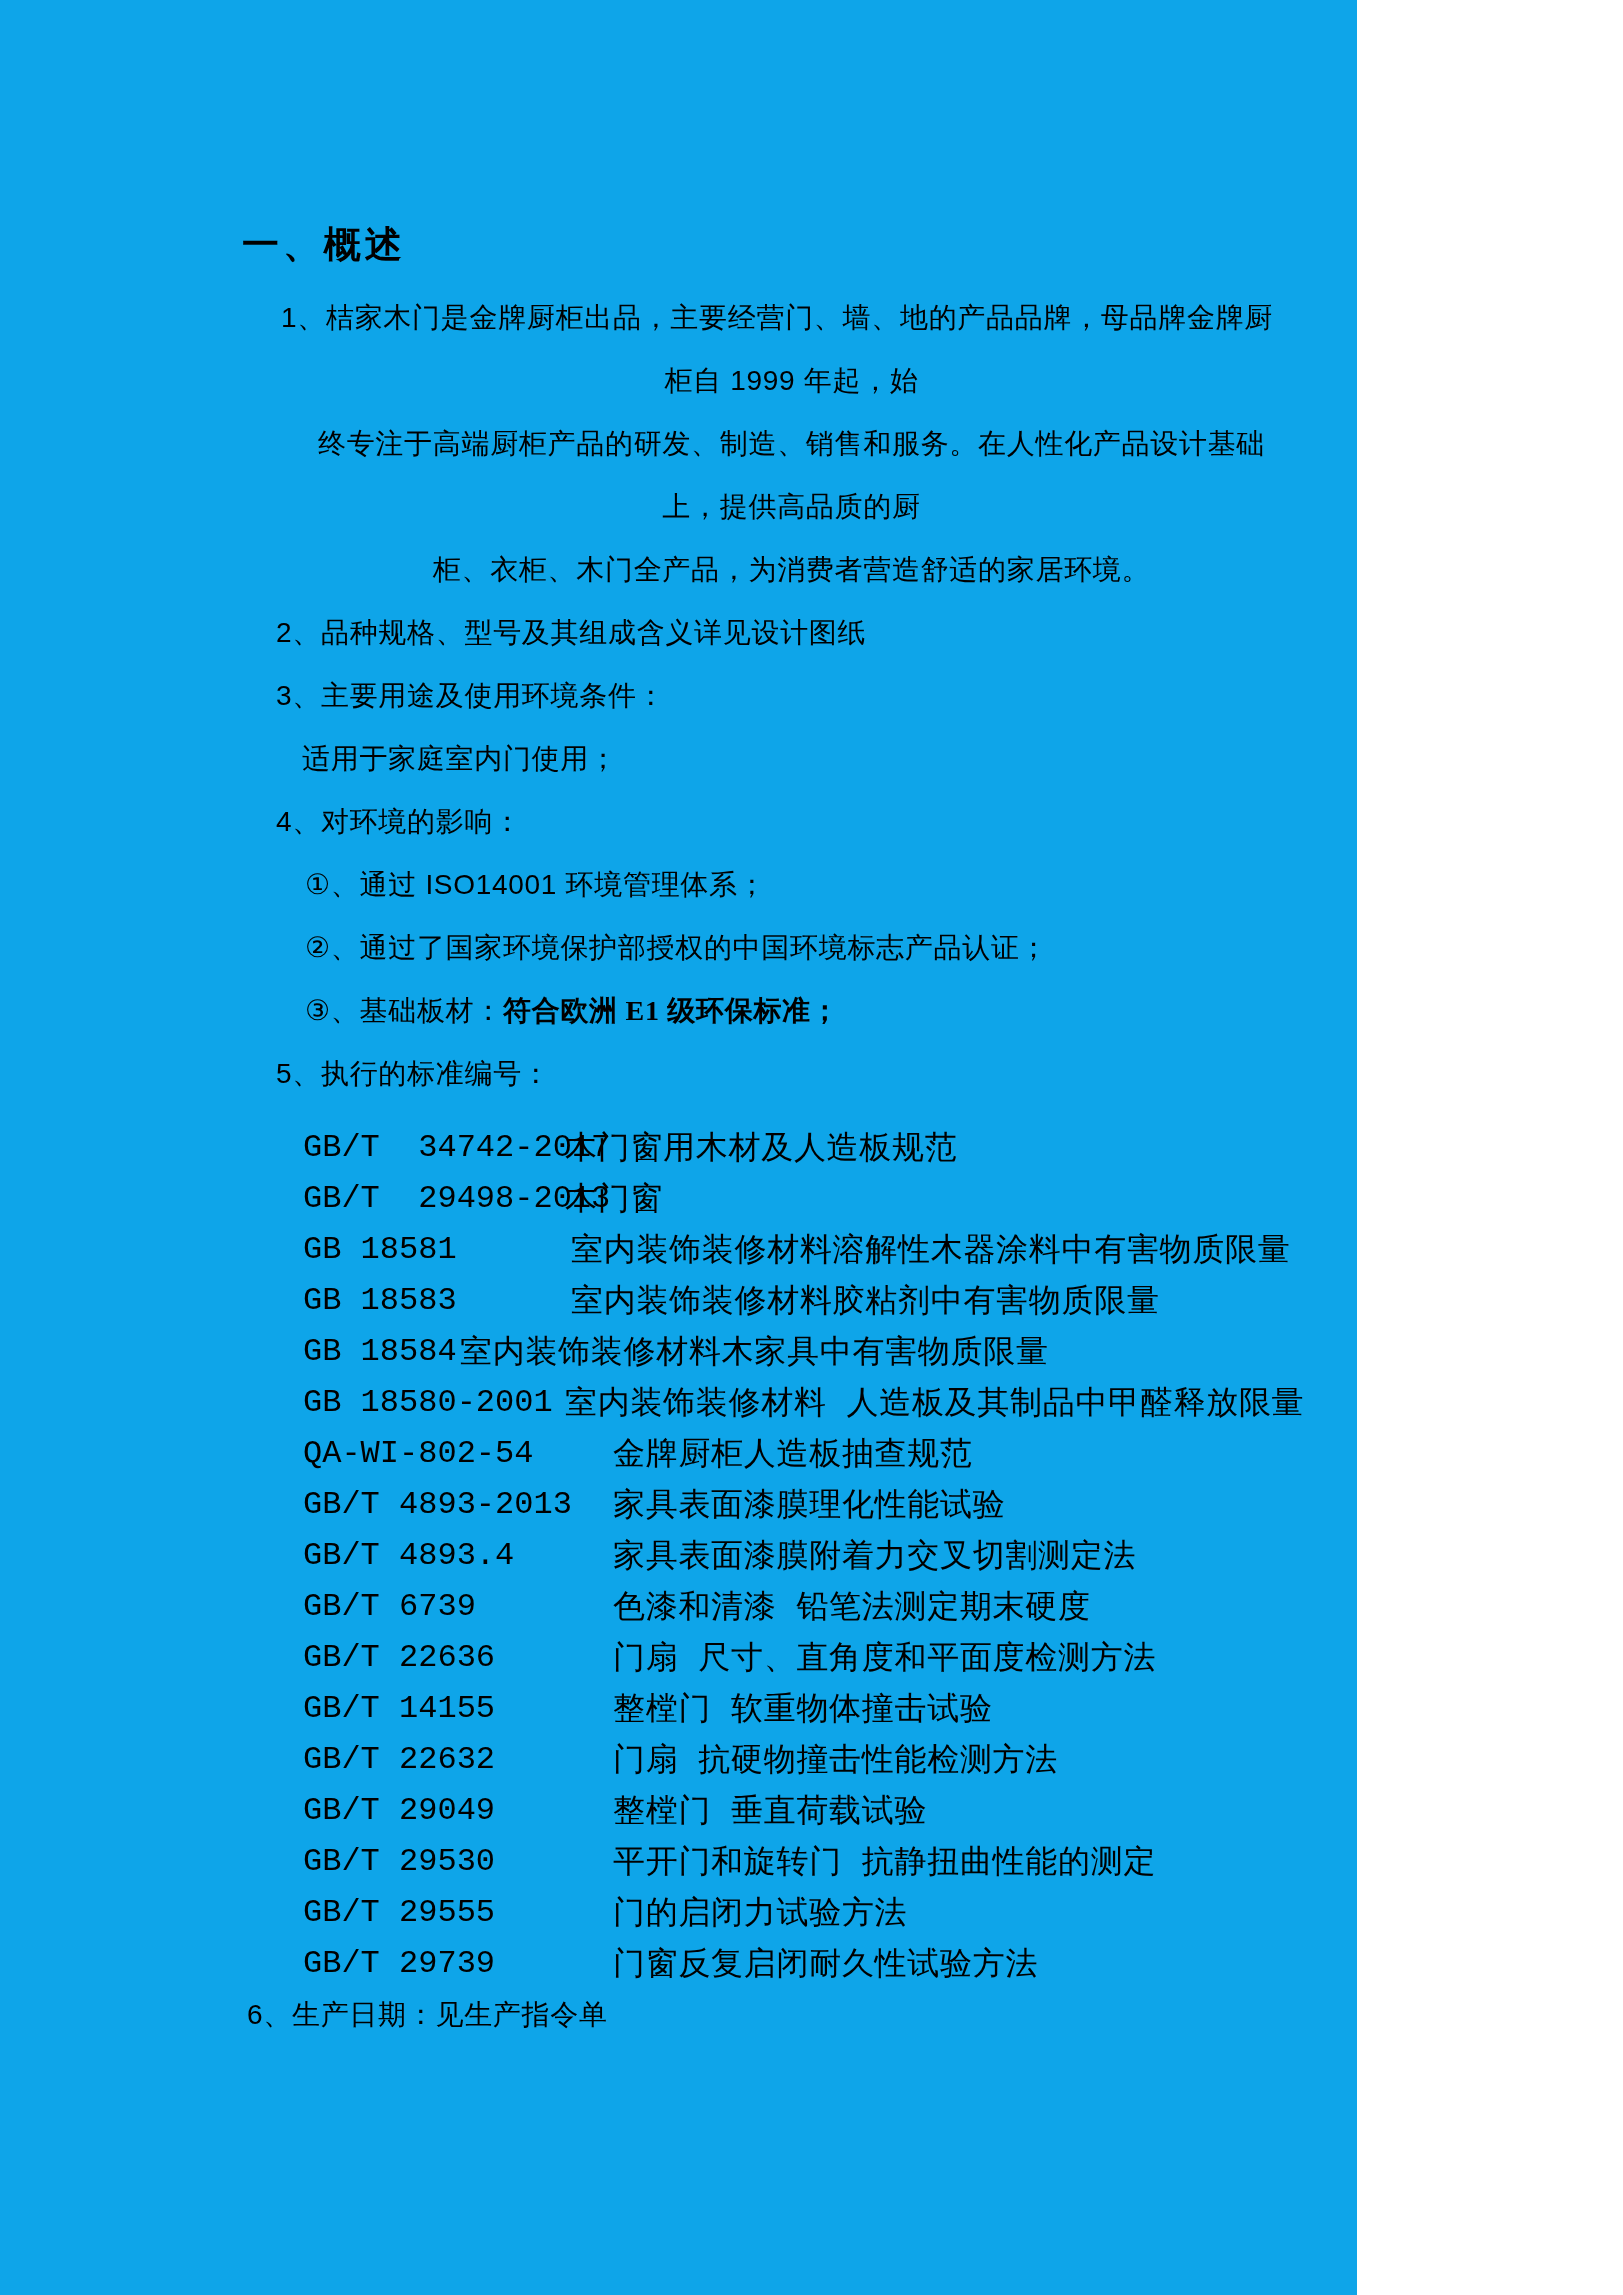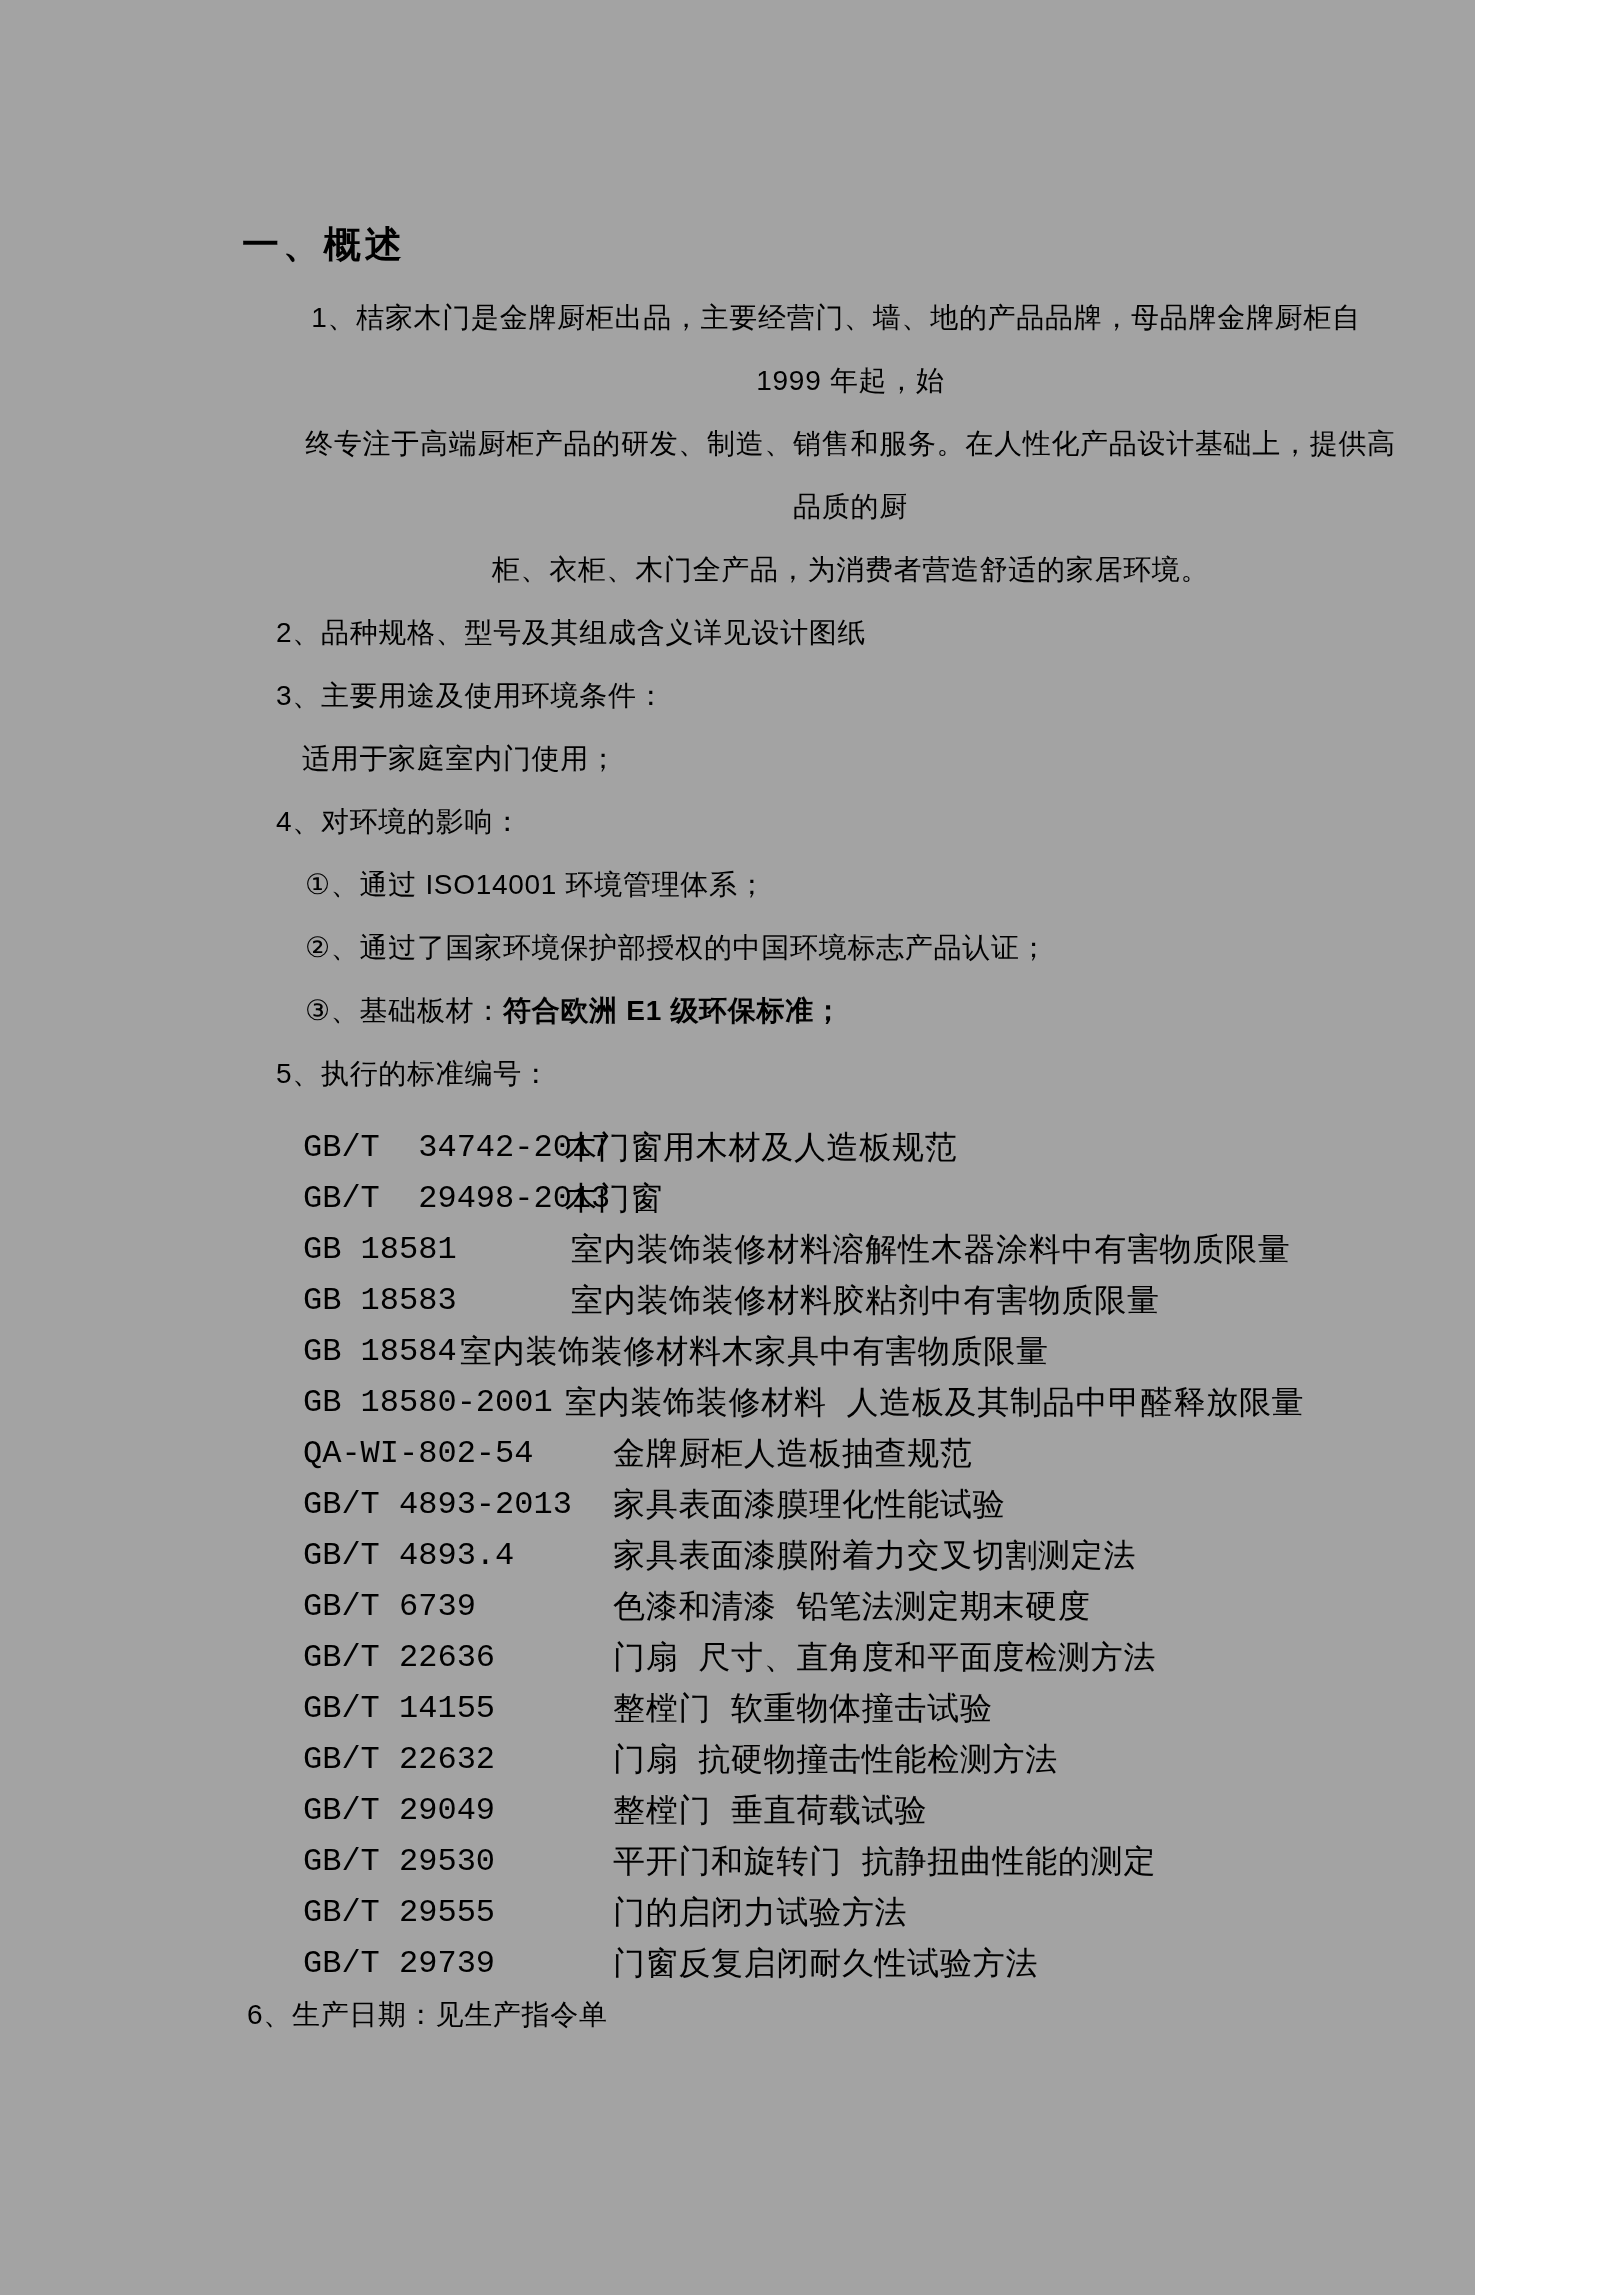--- a/index.html
+++ b/index.html
@@ -2,23 +2,23 @@
 <html style="font-size:10.5px"><head>
 <meta charset="utf-8">
 <style>
   html, body {
     margin: 0;
     padding: 0;
     background: #ffffff;
   }
   .page {
     position: relative;
-    width: 1475px;
+    width: 1357px;
     height: 2295px;
-    background: #a3a3a3;
+    background: #0ea5e9;
     color: #000000;
     font-family: "Liberation Sans", "DejaVu Sans", sans-serif;
     overflow: hidden;
   }
   .content {
     padding-top: 222px;
   }
   .doc-heading {
     margin-left: 242px;
     font-size: 37px;
@@ -43,20 +43,21 @@
     margin-left: 276px;
   }
   .sub-item {
     margin-left: 302px;
   }
   .circle-item {
     margin-left: 305px;
   }
   .bold-seg {
     font-weight: 700;
+    font-family: Liberation Serif, serif;
   }
   .standards {
     margin-top: 17px;
   }
   .std-row {
     display: flex;
     align-items: center;
     height: 51px;
     margin-left: 303px;
     font-size: 32px;

